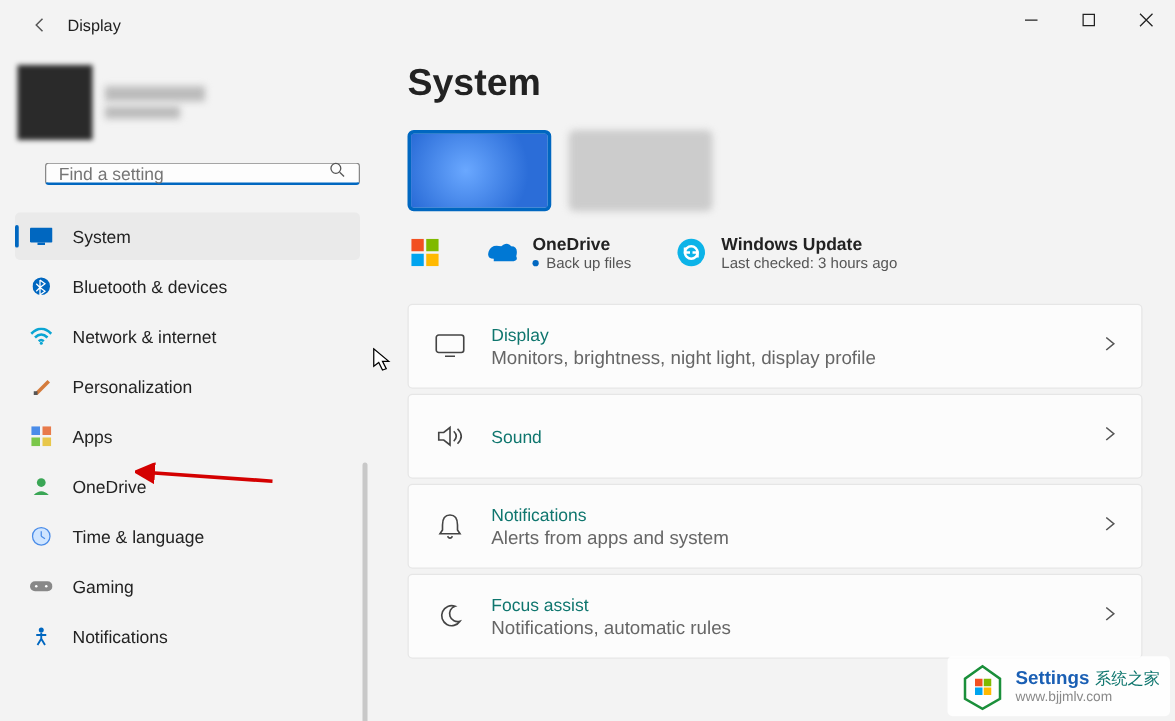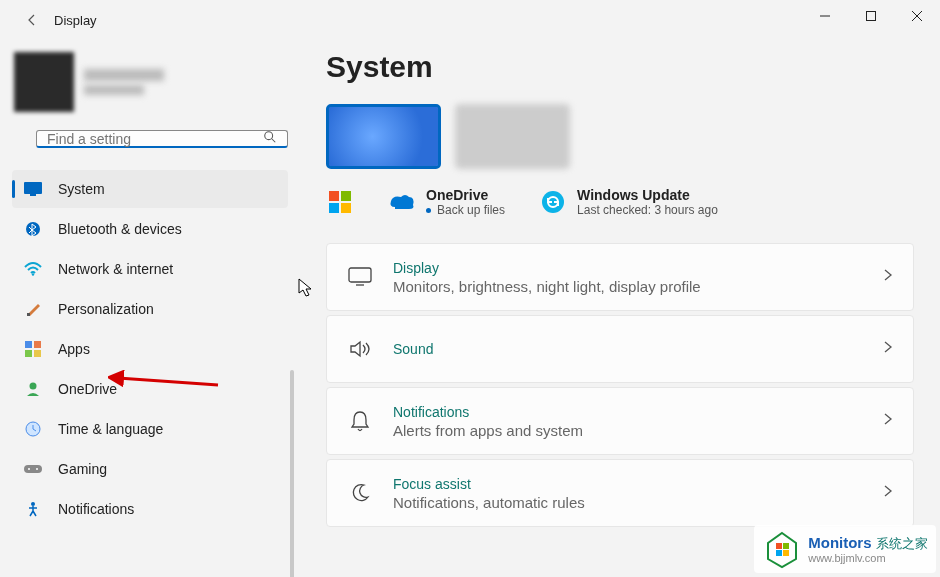--- a/index.html
+++ b/index.html
@@ -332,16 +332,16 @@
 
 <div class="watermark">
   <svg class="watermark-logo" viewBox="0 0 40 40">
     <path d="M20 4 L34 14 L34 30 L20 38 L6 30 L6 14 Z" fill="none" stroke="#1a8f3a" stroke-width="2"></path>
     <rect x="14" y="14" width="6" height="6" fill="#f25022"></rect>
       <rect x="21" y="14" width="6" height="6" fill="#7fba00"></rect>
     <rect x="14" y="21" width="6" height="6" fill="#00a4ef"></rect>
       <rect x="21" y="21" width="6" height="6" fill="#ffb900"></rect>
   </svg>
   <div class="watermark-text">
-    <div><span class="wm-main">Monitors</span> <span class="wm-cn">系统之家</span></div>
+    <div><span class="wm-main">Settings</span> <span class="wm-cn">系统之家</span></div>
     <div class="wm-url">www.bjjmlv.com</div>
   </div>
 </div>
 
 </body></html>

